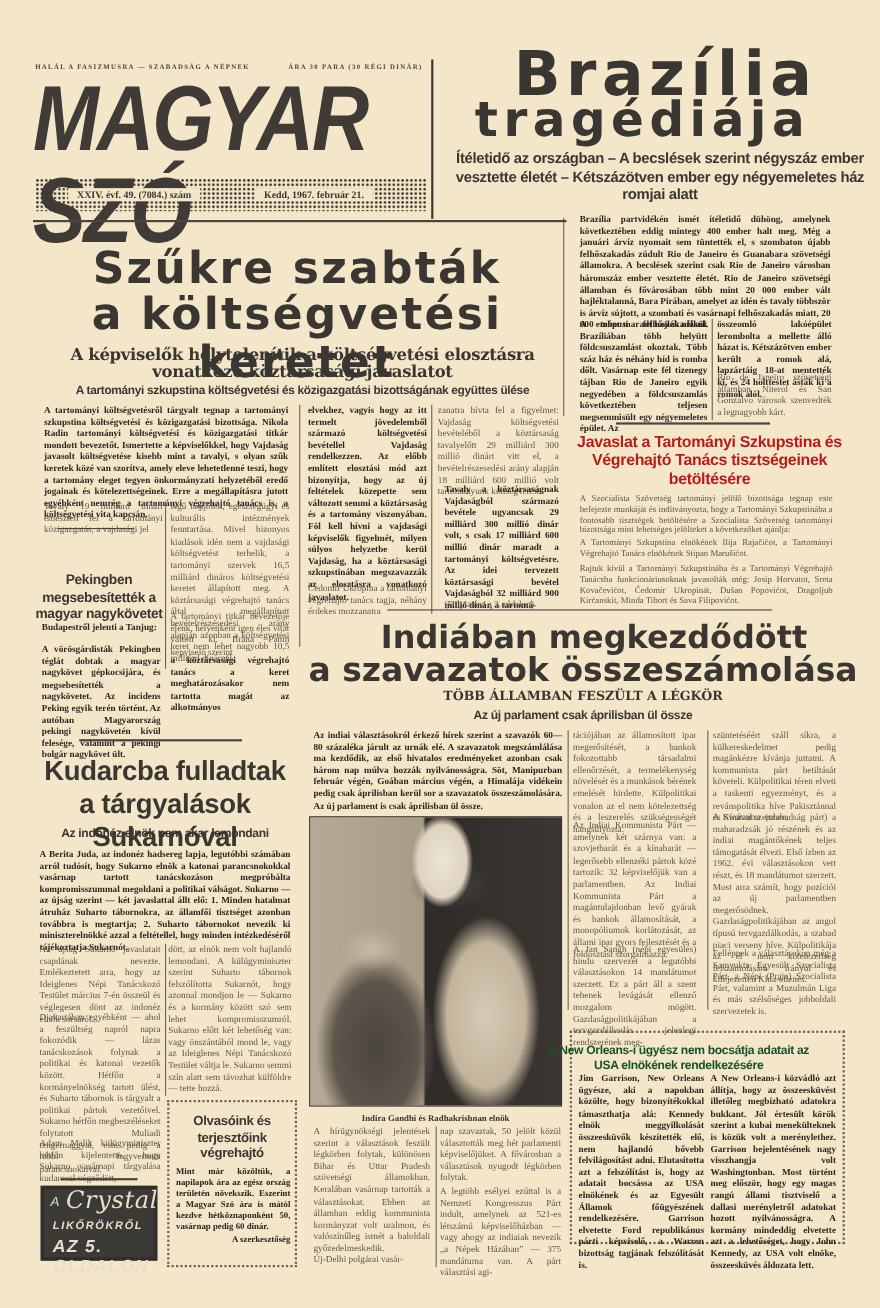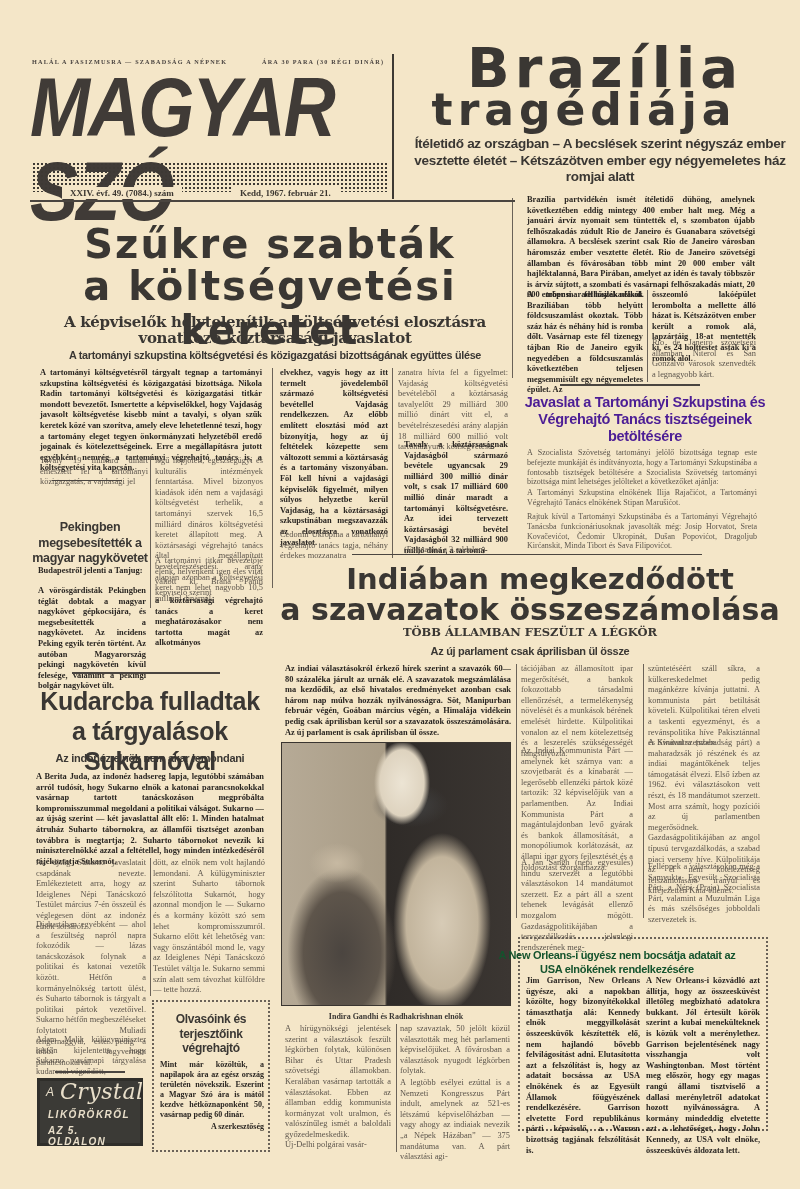--- a/index.html
+++ b/index.html
@@ -21,21 +21,21 @@
   .dotbox { position: absolute; border: 2px dotted #6a6258; }
   .center { text-align: center; }
 
   
   .motto { font-family: "Liberation Serif", serif; font-weight: bold; font-size: 6.2px; letter-spacing: 1.2px; color: #4a4440; }
   .logo { font-family: "Liberation Sans", sans-serif; font-weight: bold; font-style: italic; font-size: 80px; color: #403b37; letter-spacing: -2px; transform: scaleX(0.9) scaleY(1.05); transform-origin: left top; line-height: 80px; }
   .dateband {
     background-image: radial-gradient(#3d3934 38%, transparent 42%);
     background-size: 4px 4px;
   }
-  .dateband .inner { background: #f4e6c8; font-family: "Liberation Serif", serif; font-weight: bold; font-size: 9px; color: #3b3630; padding: 1px 8px; position: absolute; margin-top: 16px; }
+  .dateband .inner { background: #f4e6c8; font-family: "Liberation Serif", serif; font-weight: bold; font-size: 9px; color: #3b3630; padding: 1px 8px; position: absolute; }
 
   .photo {
     background:
       radial-gradient(ellipse 40px 60px at 120px 40px, #ece4d4 0%, #ded3bf 55%, transparent 70%),
       radial-gradient(ellipse 48px 28px at 128px 62px, #444 0%, transparent 80%),
       radial-gradient(ellipse 35px 25px at 55px 120px, #c7b9a2 0%, transparent 80%),
       radial-gradient(ellipse 65px 120px at 160px 180px, #d7cbb6 0%, #c2b49c 55%, transparent 75%),
       radial-gradient(ellipse 70px 110px at 60px 210px, #4b4540 0%, #5e554b 55%, transparent 78%),
       linear-gradient(90deg, #b6aa96 0%, #a99c86 45%, #2f2b28 46%, #3b3632 100%);
     border: 1px solid #3a3530;
@@ -86,21 +86,21 @@
 <div class="vr" style="left:392px; top:368px; height:190px;"></div>
 <div class="abs txt light" style="left:398px; top:368px; width:110px;">zanatra hívta fel a figyelmet: Vajdaság költségvetési bevételéből a köztársaság tavalyelőtt 29 milliárd 300 millió dinárt vitt el, a bevételrészesedési arány alapján 18 milliárd 600 millió volt tartományunk költségvetése.</div>
 <div class="abs txt bold" style="left:404px; top:440px; width:104px;">Tavaly a köztársaságnak Vajdaságból származó bevétele ugyancsak 29 milliárd 300 millió dinár volt, s csak 17 milliárd 600 millió dinár maradt a tartományi költségvetésre. Az idei tervezett köztársasági bevétel Vajdaságból 32 milliárd 900 millió dinár, a tartomá-</div>
 <div class="abs txt light" style="left:404px; top:545px; width:110px;">(Folytatása a 3. oldalon)</div>
 
 <div class="hr" style="left:52px; top:480px; width:70px; height:1px;"></div>
 <div class="abs cond center" style="left:30px; top:520px; width:120px; font-size:12.5px; line-height:15.5px; color:#3a3733;">Pekingben megsebesítették a magyar nagykövetet</div>
 <div class="abs txt bold" style="left:38px; top:566px; width:108px;">Budapestről jelenti a Tanjug:</div>
 <div class="abs txt bold" style="left:38px; top:586px; width:108px;">A vörösgárdisták Pekingben téglát dobtak a magyar nagykövet gépkocsijára, és megsebesítették a nagykövetet. Az incidens Peking egyik terén történt. Az autóban Magyarország pekingi nagykövetén kívül felesége, valamint a pekingi bolgár nagykövet ült.</div>
 
-<div class="abs cond center" style="left:520px; top:394px; width:250px; font-size:14.5px; line-height:17px; color:#4c1d95;">Javaslat a Tartományi Szkupstina és Végrehajtó Tanács tisztségeinek betöltésére</div>
+<div class="abs cond center" style="left:520px; top:394px; width:250px; font-size:14.5px; line-height:17px; color:#b91c1c;">Javaslat a Tartományi Szkupstina és Végrehajtó Tanács tisztségeinek betöltésére</div>
 <div class="abs txt light" style="left:527px; top:448px; width:230px; font-size:8px; line-height:9.8px;">A Szocialista Szövetség tartományi jelölő bizottsága tegnap este befejezte munkáját és indítványozta, hogy a Tartományi Szkupstinába a fontosabb tisztségek betöltésére a Szocialista Szövetség tartományi bizottsága mint lehetséges jelölteket a következőket ajánlja:</div>
 <div class="abs txt light" style="left:527px; top:488px; width:230px; font-size:8px; line-height:9.8px;">A Tartományi Szkupstina elnökének Ilija Rajačićot, a Tartományi Végrehajtó Tanács elnökének Stipan Marušićot.</div>
 <div class="abs txt light" style="left:527px; top:512px; width:230px; font-size:8px; line-height:9.8px;">Rajtuk kívül a Tartományi Szkupstinába és a Tartományi Végrehajtó Tanácsba funkcionáriusoknak javasolták még: Josip Horvatot, Sreta Kovačevićot, Čedomir Ukropinát, Dušan Popovićot, Dragoljub Kirćanskit, Minda Tibort és Sava Filipovićot.</div>
 <div class="hr" style="left:352px; top:554px; width:350px; height:1px;"></div>
 
 <div class="abs grot center" style="left:280px; top:563px; width:520px; font-size:29px; line-height:32px;">Indiában megkezdődött</div>
 <div class="abs grot center" style="left:270px; top:594px; width:520px; font-size:30px; line-height:32px;">a szavazatok összeszámolása</div>
 <div class="abs center" style="left:270px; top:625px; width:520px; font-family:'DejaVu Serif', serif; font-weight:bold; font-size:11.5px; color:#3a3733;">TÖBB ÁLLAMBAN FESZÜLT A LÉGKÖR</div>
 <div class="abs cond center" style="left:270px; top:645px; width:520px; font-size:11px; color:#3a3733;">Az új parlament csak áprilisban ül össze</div>
 <div class="abs txt bold" style="left:285px; top:664px; width:226px;">Az indiai választásokról érkező hírek szerint a szavazók 60—80 százaléka járult az urnák elé. A szavazatok megszámlálása ma kezdődik, az első hivatalos eredményeket azonban csak három nap múlva hozzák nyilvánosságra. Söt, Manipurban február végén, Goában március végén, a Himalája vidékein pedig csak áprilisban kerül sor a szavazatok összeszámolására. Az új parlament is csak áprilisban ül össze.</div>
@@ -137,19 +137,19 @@
 
 <div class="dotbox" style="left:152px; top:1000px; width:118px; height:152px;"></div>
 <div class="abs cond center" style="left:156px; top:1012px; width:110px; font-size:12px; line-height:14.5px; color:#3a3733;">Olvasóink és terjesztőink végrehajtó</div>
 <div class="abs txt bold" style="left:160px; top:1060px; width:104px; font-size:8px; line-height:10px;">Mint már közöltük, a napilapok ára az egész ország területén növekszik. Eszerint a Magyar Szó ára is mától kezdve hétköznaponként 50, vasárnap pedig 60 dinár.</div>
 <div class="abs txt bold" style="left:180px; top:1122px; width:84px; text-align:right; font-size:8px;">A szerkesztőség</div>
 
 <div class="abs ad" style="left:37px; top:1078px; width:106px; height:68px;">
   <div style="position:absolute; left:6px; top:4px; font-family:'Liberation Sans', sans-serif; font-style:italic; font-size:12px; letter-spacing:1px;">A</div>
   <div style="position:absolute; left:20px; top:-2px; font-family:'DejaVu Serif', serif; font-style:italic; font-size:22px; letter-spacing:0.5px;">Crystal</div>
   <div style="position:absolute; left:8px; top:28px; font-family:'Liberation Sans', sans-serif; font-style:italic; font-weight:bold; font-size:10px; letter-spacing:1.5px;">LIKŐRÖKRŐL</div>
-  <div style="position:absolute; left:8px; top:44px; font-family:'Liberation Sans', sans-serif; font-style:italic; font-weight:bold; font-size:10px; letter-spacing:1.2px;">AZ 5. OLDALON</div>
+  <div style="position:absolute; left:8px; top:44px; font-family:'Liberation Sans', sans-serif; font-style:italic; font-weight:bold; font-size:16px; letter-spacing:1.2px;">AZ 5. OLDALON</div>
 </div>
 
 <div class="dotbox" style="left:518px; top:937px; width:250px; height:194px;"></div>
 <div class="abs cond center" style="left:496px; top:948px; width:242px; font-size:11px; line-height:14px; color:#14532d;">A New Orleans-i ügyész nem bocsátja adatait az USA elnökének rendelkezésére</div>
 <div class="abs txt bold" style="left:526px; top:976px; width:114px;">Jim Garrison, New Orleans ügyésze, aki a napokban közölte, hogy bizonyítékokkal támaszthatja alá: Kennedy elnök meggyilkolását összeesküvők készítették elő, nem hajlandó bővebb felvilágosítást adni. Elutasította azt a felszólítást is, hogy az adatait bocsássa az USA elnökének és az Egyesült Államok főügyészének rendelkezésére. Garrison elvetette Ford republikánus párti képviselő, a Warren bizottság tagjának felszólítását is.</div>
 <div class="abs txt bold" style="left:646px; top:976px; width:114px;">A New Orleans-i közvádló azt állítja, hogy az összeesküvést illetőleg megbízható adatokra bukkant. Jól értesült körök szerint a kubai menekülteknek is közük volt a merénylethez. Garrison bejelentésének nagy visszhangja volt Washingtonban. Most történt meg először, hogy egy magas rangú állami tisztviselő a dallasi merényletről adatokat hozott nyilvánosságra. A kormány mindeddig elvetette azt a lehetőséget, hogy John Kennedy, az USA volt elnöke, összeesküvés áldozata lett.</div>
 
 </body></html>

